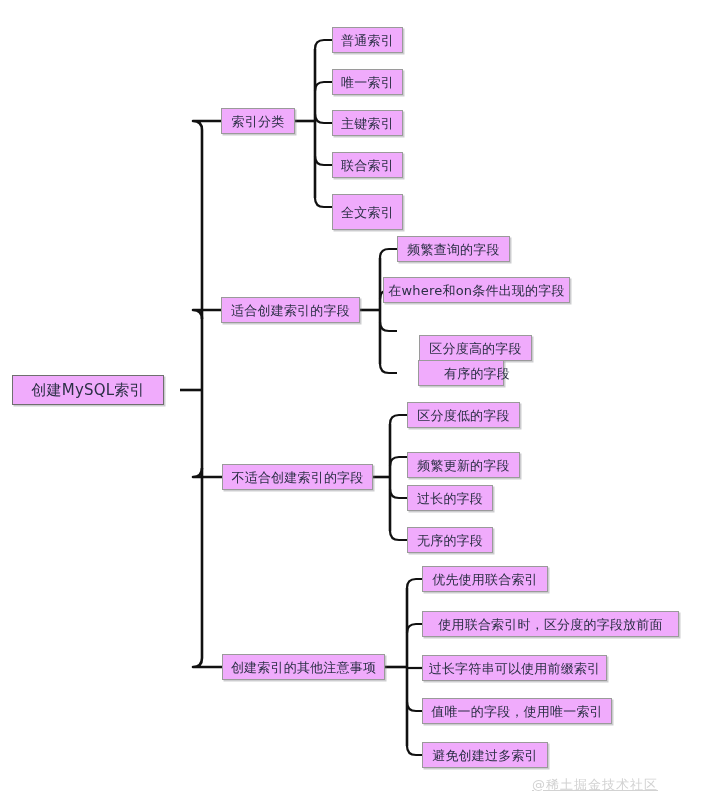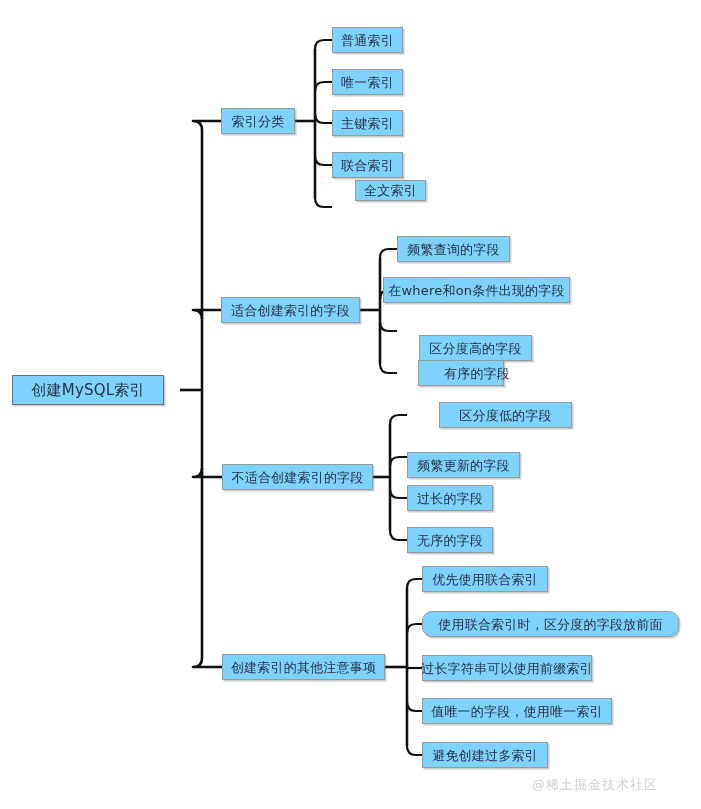--- a/index.html
+++ b/index.html
@@ -21,21 +21,21 @@
     position: absolute;
     left: 0;
     top: 0;
     width: 701px;
     height: 809px;
     pointer-events: none;
   }
   .node {
     position: absolute;
     box-sizing: border-box;
-    background: #7dd3fc;
+    background: #f0abfc;
     border: 1px solid #9a9a9a;
     box-shadow: 1.5px 1.5px 0 rgba(120,120,130,0.38);
     display: flex;
     align-items: center;
     justify-content: center;
     color: #2b2f45;
     letter-spacing: 0.2px;
     white-space: nowrap;
     line-height: 1;
   }
@@ -98,34 +98,34 @@
       <path d="M 407 746 Q 407 755 416 755 H 422" fill="none" stroke="#111111" stroke-width="2.2" stroke-linecap="butt" stroke-linejoin="round"></path>
     </svg>
 
   <div id="nodes">
       <div class="node root" style="left: 12px; top: 375px; width: 152px; height: 30px;">创建MySQL索引</div>
       <div class="node level1" style="left: 221px; top: 108px; width: 74px; height: 26px;">索引分类</div>
       <div class="node leaf" style="left: 332px; top: 27px; width: 71px; height: 26px;">普通索引</div>
       <div class="node leaf" style="left: 332px; top: 69px; width: 71px; height: 26px;">唯一索引</div>
       <div class="node leaf" style="left: 332px; top: 110px; width: 71px; height: 26px; font-family: Liberation Serif, serif;">主键索引</div>
       <div class="node leaf" style="left: 332px; top: 152px; width: 71px; height: 26px;">联合索引</div>
-      <div class="node leaf" style="left: 332px; top: 180px; width: 71px; height: 21px; margin-left: 23px;">全文索引</div>
+      <div class="node leaf" style="left: 332px; top: 194px; width: 71px; height: 36px;">全文索引</div>
       <div class="node level1" style="left: 221px; top: 297px; width: 139px; height: 26px;">适合创建索引的字段</div>
       <div class="node leaf" style="left: 397px; top: 236px; width: 113px; height: 26px;">频繁查询的字段</div>
       <div class="node leaf" style="left: 383px; top: 277px; width: 187px; height: 26px;">在where和on条件出现的字段</div>
       <div class="node leaf" style="left: 419px; top: 318px; width: 113px; height: 26px; margin-top: 17px;">区分度高的字段</div>
       <div class="node leaf" style="left: 418px; top: 360px; width: 86px; height: 26px; padding-left: 32px;">有序的字段</div>
       <div class="node level1" style="left: 222px; top: 464px; width: 151px; height: 26px;">不适合创建索引的字段</div>
-      <div class="node leaf" style="left: 407px; top: 402px; width: 133px; height: 26px; margin-left: 32px;">区分度低的字段</div>
+      <div class="node leaf" style="left: 407px; top: 402px; width: 113px; height: 26px;">区分度低的字段</div>
       <div class="node leaf" style="left: 407px; top: 444px; width: 113px; height: 26px; margin-top: 8px;">频繁更新的字段</div>
       <div class="node leaf" style="left: 407px; top: 485px; width: 86px; height: 26px;">过长的字段</div>
       <div class="node leaf" style="left: 407px; top: 527px; width: 86px; height: 26px;">无序的字段</div>
       <div class="node level1" style="left: 222px; top: 654px; width: 163px; height: 26px;">创建索引的其他注意事项</div>
       <div class="node leaf" style="left: 422px; top: 566px; width: 126px; height: 26px;">优先使用联合索引</div>
-      <div class="node leaf" style="left: 422px; top: 611px; width: 257px; height: 26px; border-radius: 10px;">使用联合索引时，区分度的字段放前面</div>
-      <div class="node leaf" style="left: 422px; top: 655px; width: 170px; height: 26px;">过长字符串可以使用前缀索引</div>
+      <div class="node leaf" style="left: 422px; top: 611px; width: 257px; height: 26px;">使用联合索引时，区分度的字段放前面</div>
+      <div class="node leaf" style="left: 422px; top: 655px; width: 185px; height: 26px;">过长字符串可以使用前缀索引</div>
       <div class="node leaf" style="left: 422px; top: 698px; width: 190px; height: 26px;">值唯一的字段，使用唯一索引</div>
       <div class="node leaf" style="left: 422px; top: 742px; width: 126px; height: 26px;">避免创建过多索引</div>
     </div>
 
-  <div class="watermark" style="left: 532px; top: 776px;">@稀土掘金技术社区</div>
+  <div class="watermark" style="left: 532px; top: 776px; text-decoration: underline;">@稀土掘金技术社区</div>
 
 </div>
 
 </body></html>

